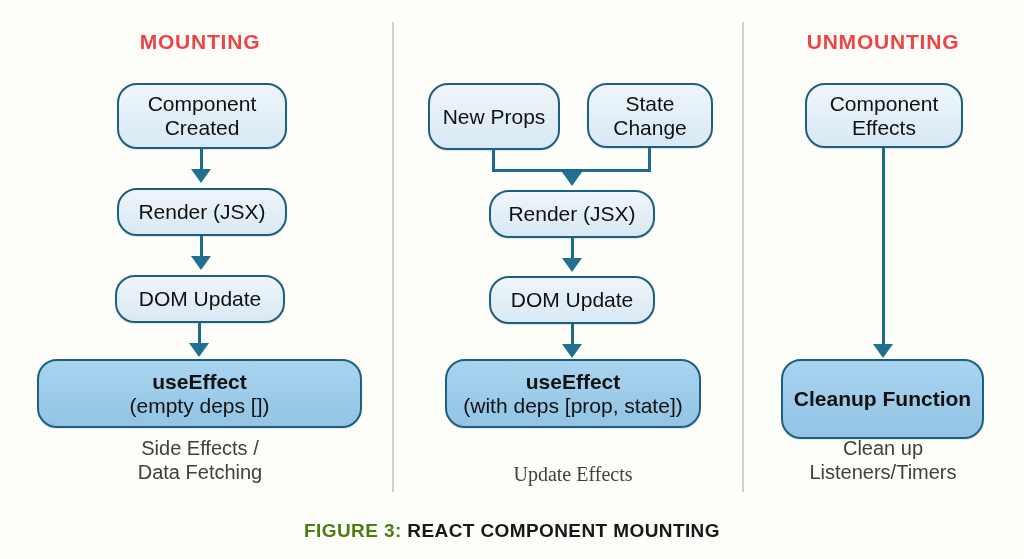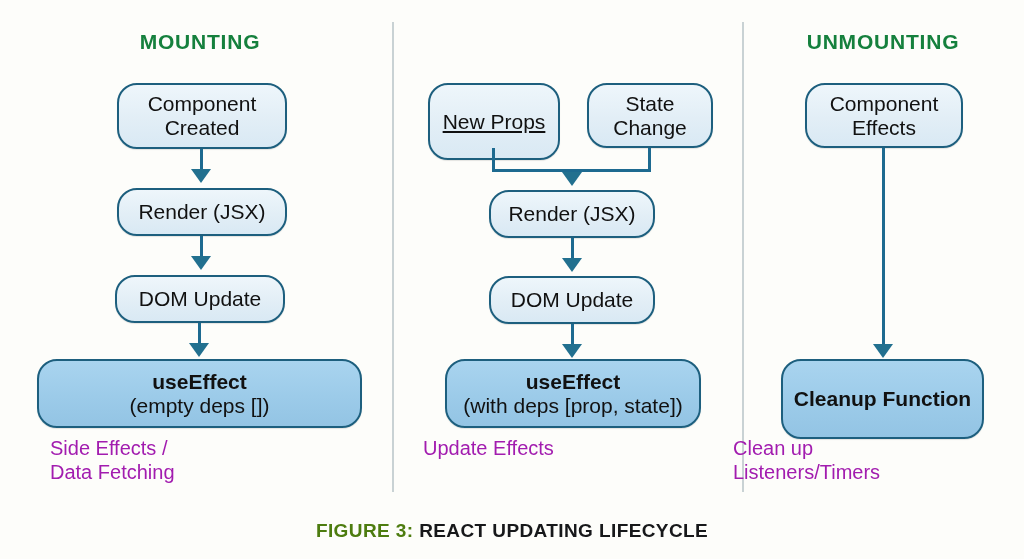--- a/index.html
+++ b/index.html
@@ -33,21 +33,21 @@
   .divider.d1 { left: 392px; }
   .divider.d2 { left: 742px; }
 
   
   .col-heading {
     position: absolute;
     text-align: center;
     font-size: 21px;
     font-weight: bold;
     letter-spacing: 0.8px;
-    color: #15803d;
+    color: #ef4444;
     top: 30px;
     white-space: nowrap;
   }
 
   
   .node {
     position: absolute;
     box-sizing: border-box;
     border: 2.5px solid #1d5f7e;
     border-radius: 20px;
@@ -92,23 +92,23 @@
   }
   .merge-bar {
     position: absolute;
     height: 3px;
     background: #1d6a90;
   }
 
   
   .sub-caption {
     position: absolute;
-    text-align: left;
+    text-align: center;
     font-size: 20px;
-    color: #a21caf;
+    color: #404040;
     line-height: 1.2;
     white-space: nowrap;
   }
 
   
   #figure-caption {
     position: absolute;
     left: 0;
     width: 1024px;
     top: 520px;
@@ -156,21 +156,21 @@
     <span class="l1">useEffect</span>
     <span class="l2">(empty deps [])</span>
   </div>
 
   <div class="sub-caption" style="left:50px; top:436px; width:300px;">
     <span>Side Effects /</span><br>
     <span>Data Fetching</span>
   </div>
 
 
-  <div class="node light" style="left:428px; top:83px; width:132px; height:77px;text-decoration:underline;">
+  <div class="node light" style="left:428px; top:83px; width:132px; height:67px;">
     <span class="l1">New Props</span>
   </div>
 
   <div class="node light" style="left:587px; top:83px; width:126px; height:65px;">
     <span class="l1">State</span>
     <span class="l2">Change</span>
   </div>
 
   <div class="arrow-stem" style="left:492px; top:148px; height:24px;"></div>
   <div class="arrow-stem" style="left:648px; top:148px; height:24px;"></div>
@@ -190,21 +190,21 @@
   </div>
 
   <div class="arrow-stem" style="left:571px; top:324px; height:22px;"></div>
   <div class="arrow-head" style="left:562px; top:344px;"></div>
 
   <div class="node effect" style="left:445px; top:359px; width:256px; height:69px;">
     <span class="l1">useEffect</span>
     <span class="l2">(with deps [prop, state])</span>
   </div>
 
-  <div class="sub-caption" style="left:423px; top:436px; width:300px;">
+  <div class="sub-caption" style="left:423px; top:462px; width:300px;font-family:Liberation Serif, serif;">
     <span>Update Effects</span>
   </div>
 
   <div class="col-heading" style="left:783px; width:200px;">UNMOUNTING</div>
 
   <div class="node light" style="left:805px; top:83px; width:158px; height:65px;">
     <span class="l1">Component</span>
     <span class="l2">Effects</span>
   </div>
 
@@ -215,16 +215,16 @@
     <span class="l1">Cleanup Function</span>
   </div>
 
   <div class="sub-caption" style="left:733px; top:436px; width:300px;">
     <span>Clean up</span><br>
     <span>Listeners/Timers</span>
   </div>
 
   <div id="figure-caption">
     <span class="fig-num">FIGURE 3:</span>
-    <span class="fig-title">REACT UPDATING LIFECYCLE</span>
+    <span class="fig-title">REACT COMPONENT MOUNTING</span>
   </div>
 
 </div>
 
 </body></html>

